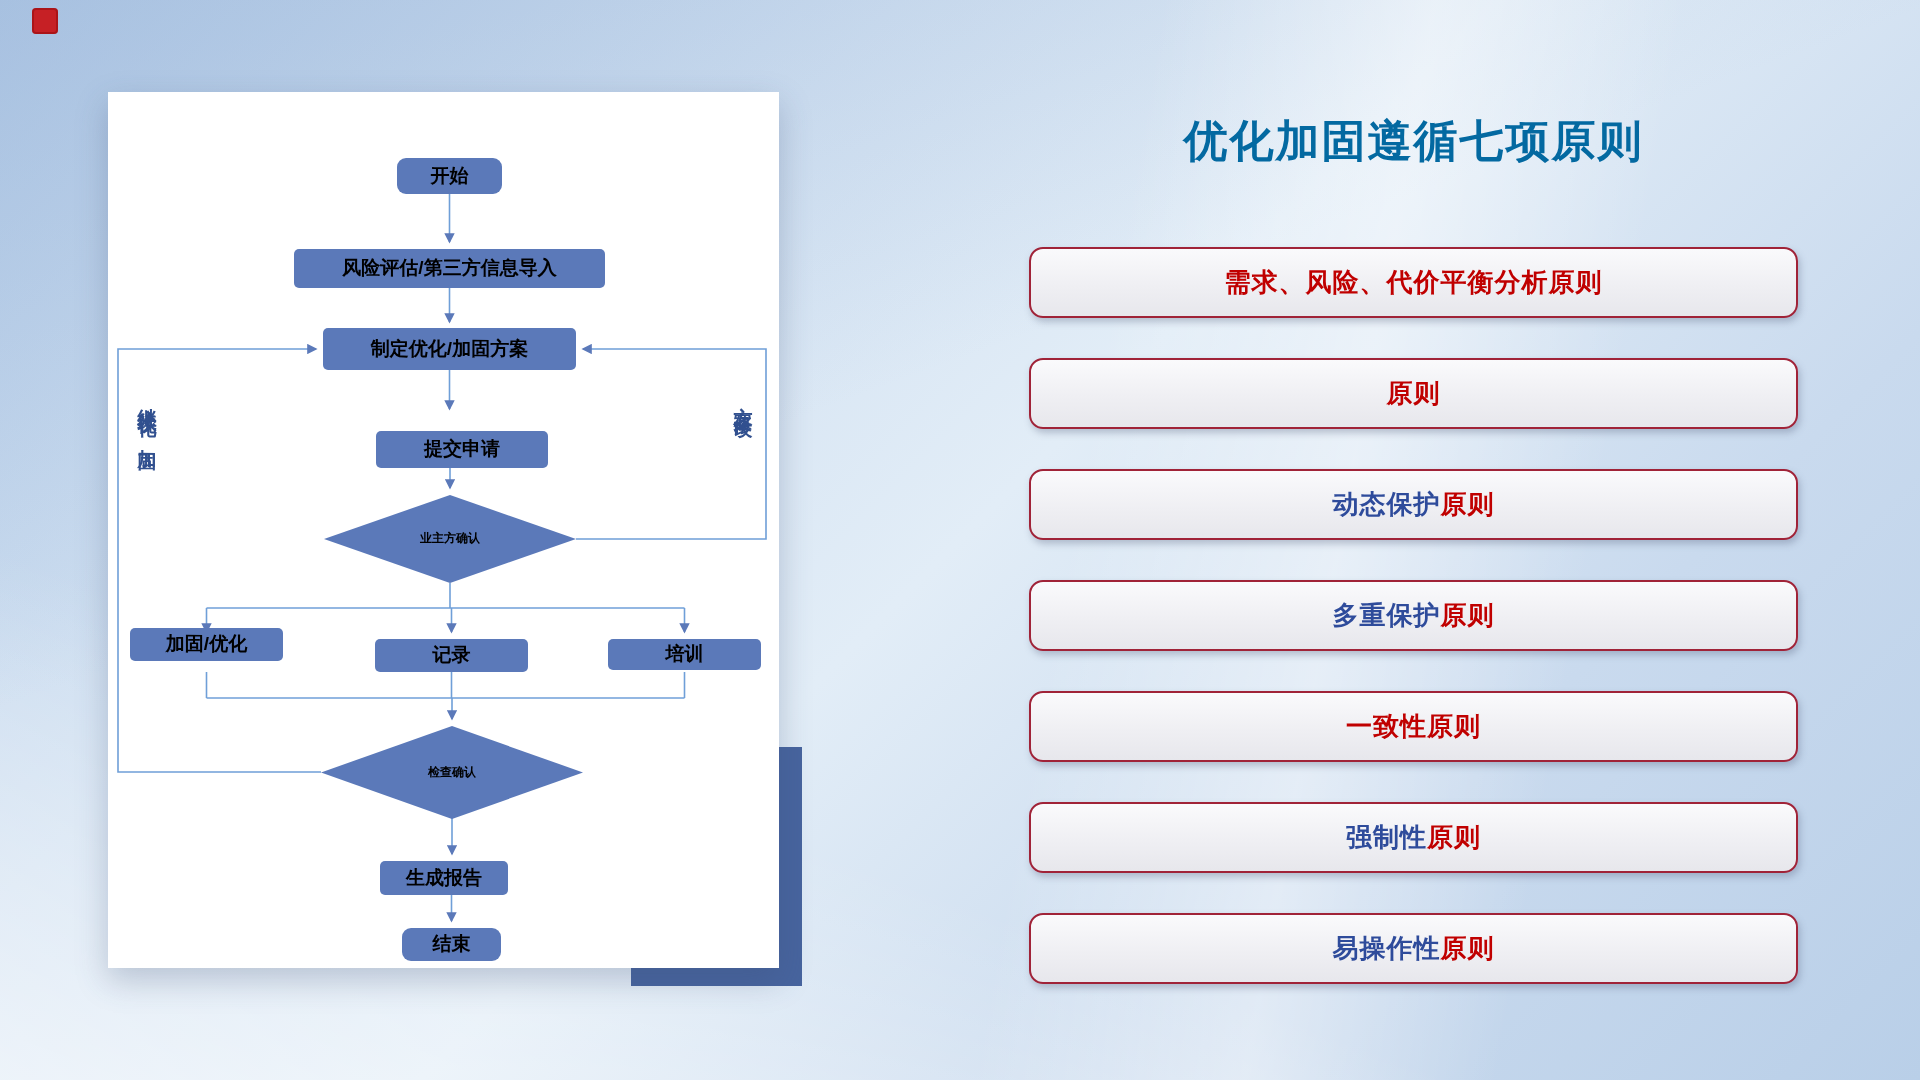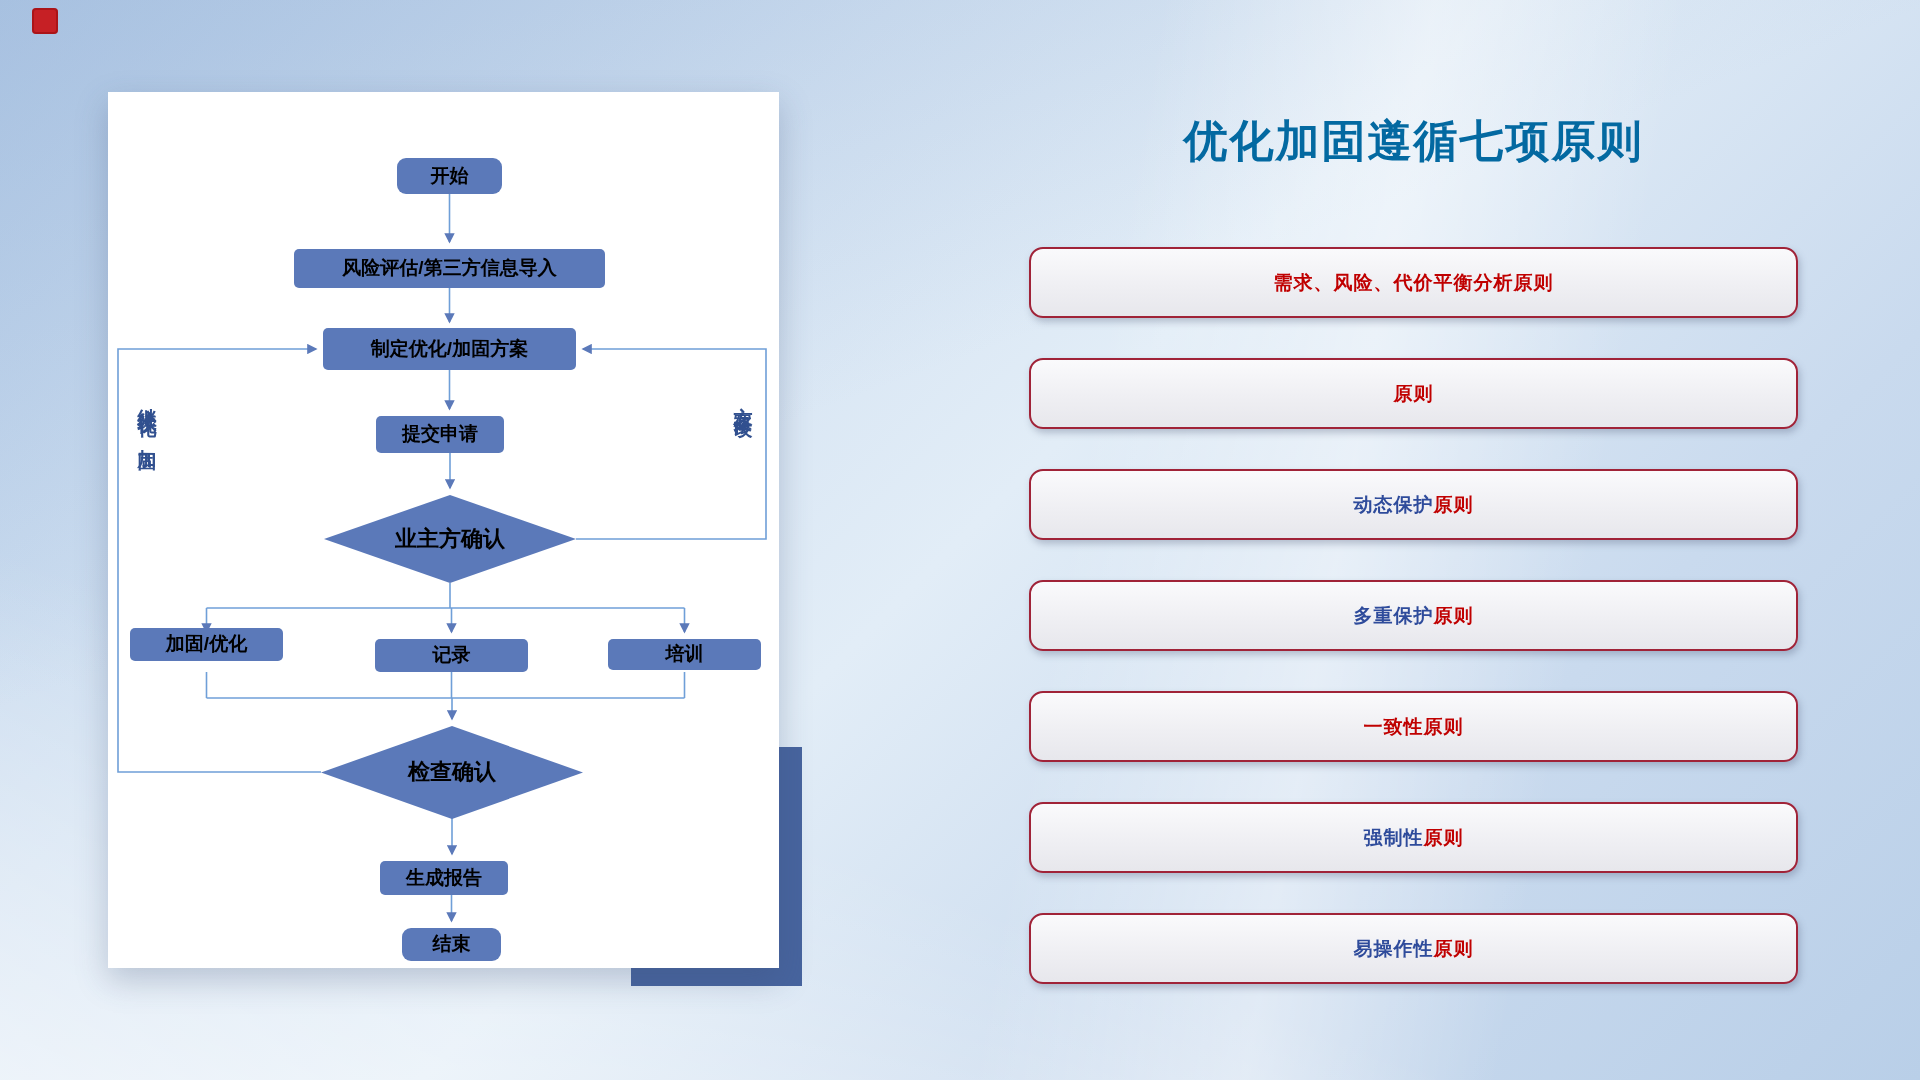--- a/index.html
+++ b/index.html
@@ -38,27 +38,27 @@
   .node{
     position:absolute;display:flex;align-items:center;justify-content:center;
     background:#5b79b9;color:#000000;font-weight:bold;font-size:19px;
     text-align:center;line-height:1.1;z-index:2;
   }
   .rect{border-radius:5px;}
   .pillnode{border-radius:9px;}
   .diamond{
     background:#5b79b9;border-radius:0;
     clip-path:polygon(50% 0,100% 50%,50% 100%,0 50%);
-    font-size:22px;
+    font-size:12px;
   }
 
   .n-start{left:289px;top:66px;width:105px;height:36px;}
   .n-risk{left:186px;top:157px;width:311px;height:39px;}
   .n-plan{left:215px;top:236px;width:253px;height:42px;}
-  .n-submit{left:268px;top:324px;width:128px;height:37px;text-align:center;}
+  .n-submit{left:268px;top:339px;width:172px;height:37px;text-align:center;}
   .n-confirm{left:216px;top:403px;width:252px;height:88px;}
   .n-strengthen{left:22px;top:536px;width:153px;height:33px;}
   .n-record{left:267px;top:547px;width:153px;height:33px;}
   .n-training{left:500px;top:547px;width:153px;height:31px;}
   .n-check{left:213px;top:634px;width:262px;height:93px;}
   .n-report{left:272px;top:769px;width:128px;height:34px;}
   .n-end{left:294px;top:836px;width:99px;height:33px;}
 
   .vlabel{
     position:absolute;writing-mode:vertical-rl;text-orientation:upright;
@@ -72,21 +72,21 @@
     position:absolute;left:1029px;top:112px;width:769px;z-index:1;
   }
   .principles-title{
     text-align:center;color:#0369a1;font-weight:bold;font-size:44px;
     letter-spacing:2px;margin:0 0 76px 0;
   }
   .pill{
     height:67px;margin-bottom:40px;border:2px solid #a02338;border-radius:14px;
     background:linear-gradient(180deg,#fafafc 0%,#efeff3 55%,#e7e7ec 100%);
     display:flex;align-items:center;justify-content:center;
-    font-size:19px;font-weight:bold;letter-spacing:1px;
+    font-size:26px;font-weight:bold;letter-spacing:1px;
     box-shadow:2px 4px 7px rgba(90,100,130,.35);
   }
   .pill span{white-space:pre;}
 </style>
 </head>
 <body>
 
 <div class="corner-badge"></div>
 
 <div class="flow-accent"></div>

